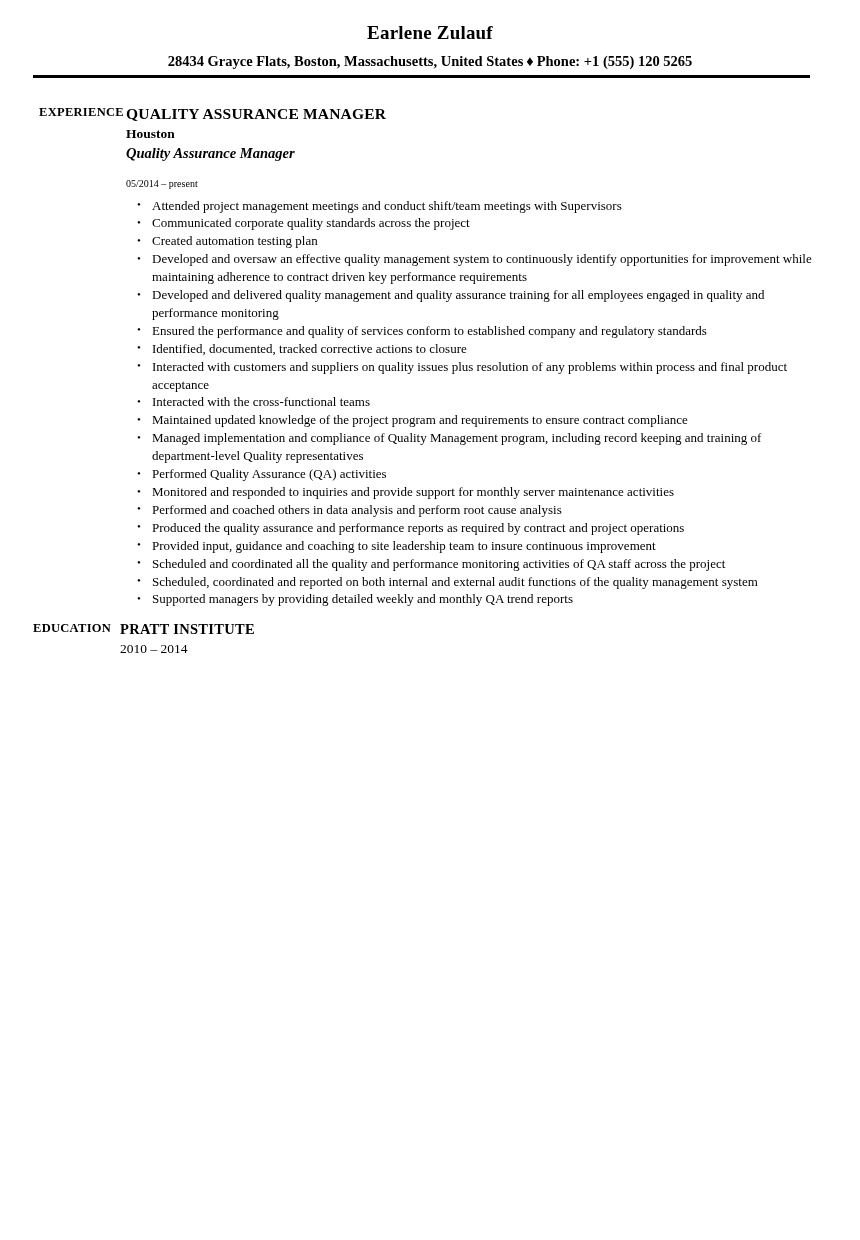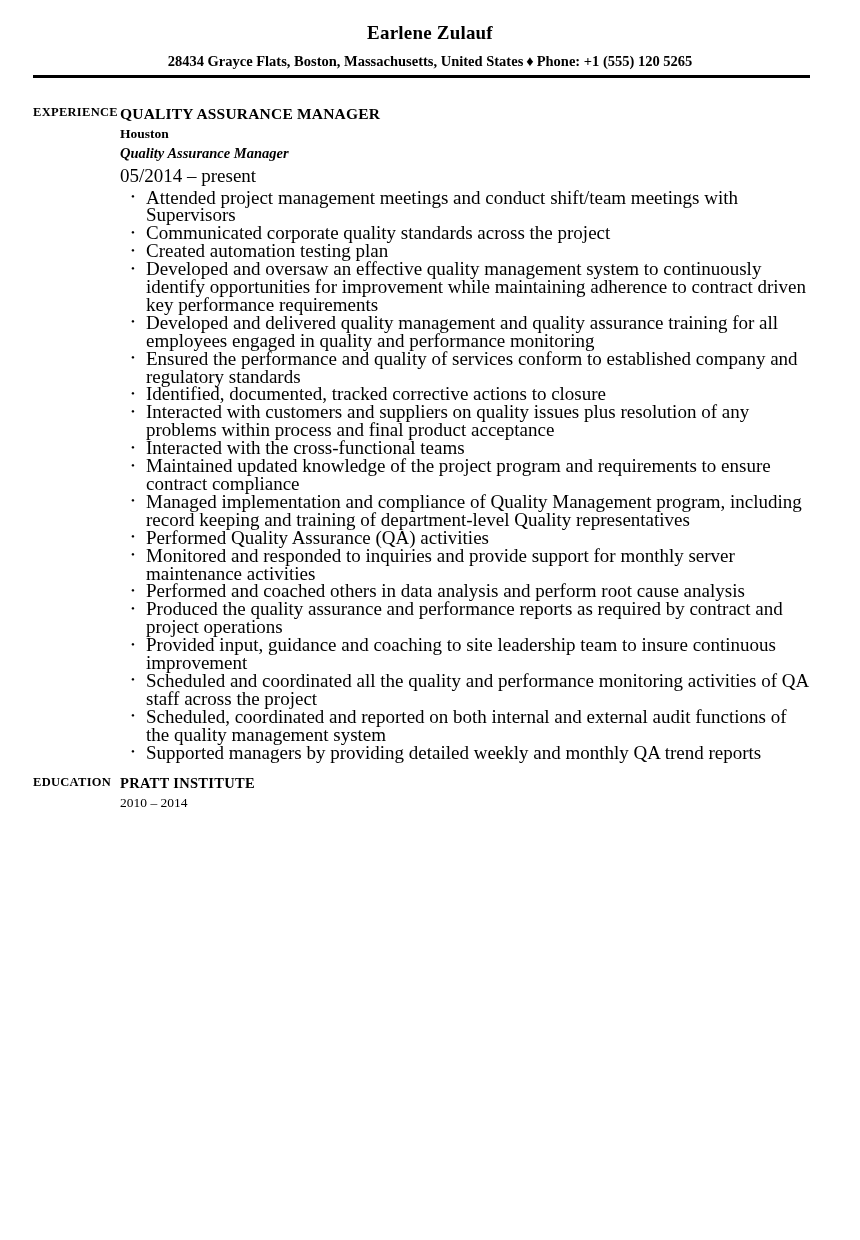--- a/index.html
+++ b/index.html
@@ -62,20 +62,21 @@
     font-family: "Liberation Serif", "DejaVu Serif", serif;
   }
   .section-body-col {
     flex: 1 1 auto;
     padding-right: 46px;
     box-sizing: border-box;
   }
 
   #experience-section {
     margin-top: 26px;
+    padding-left: 6px;
   }
   #education-section {
     margin-top: 12px;
   }
 
   .section-label-experience { padding-top: 1px; }
   .section-label-education  { padding-top: 1px; }
 
   
   .job-company {
@@ -92,35 +93,35 @@
     margin-top: 2px;
   }
   .job-title {
     font-size: 14.5px;
     font-weight: bold;
     font-style: italic;
     line-height: 19px;
     margin-top: 1px;
   }
   .job-dates {
-    font-size: 19px;
-    line-height: 18px;
-    margin-top: 4px;
+    font-size: 10px;
+    line-height: 18px;
+    margin-top: 12px;
   }
 
   
   .bullet-list {
     list-style: none;
     margin: 4px 0 0 0;
     padding: 0;
   }
   .bullet-item {
     position: relative;
     padding-left: 26px;
-    font-size: 19px;
+    font-size: 13px;
     line-height: 17.9px;
     margin: 0;
   }
   .bullet-item::before {
     content: "\2022";
     position: absolute;
     left: 11px;
     top: -0.5px;
     font-size: 11px;
     line-height: 17.9px;

